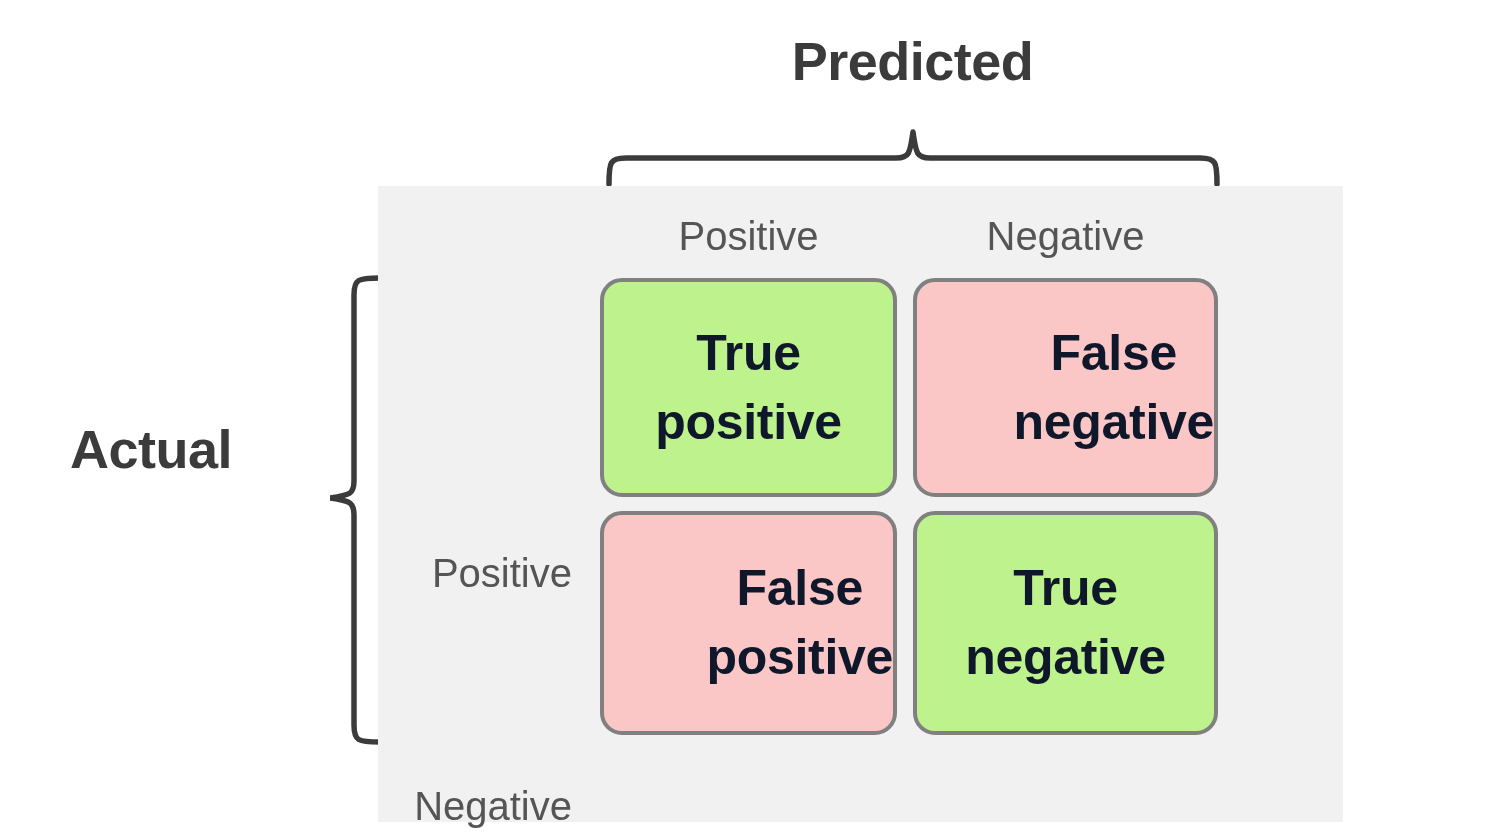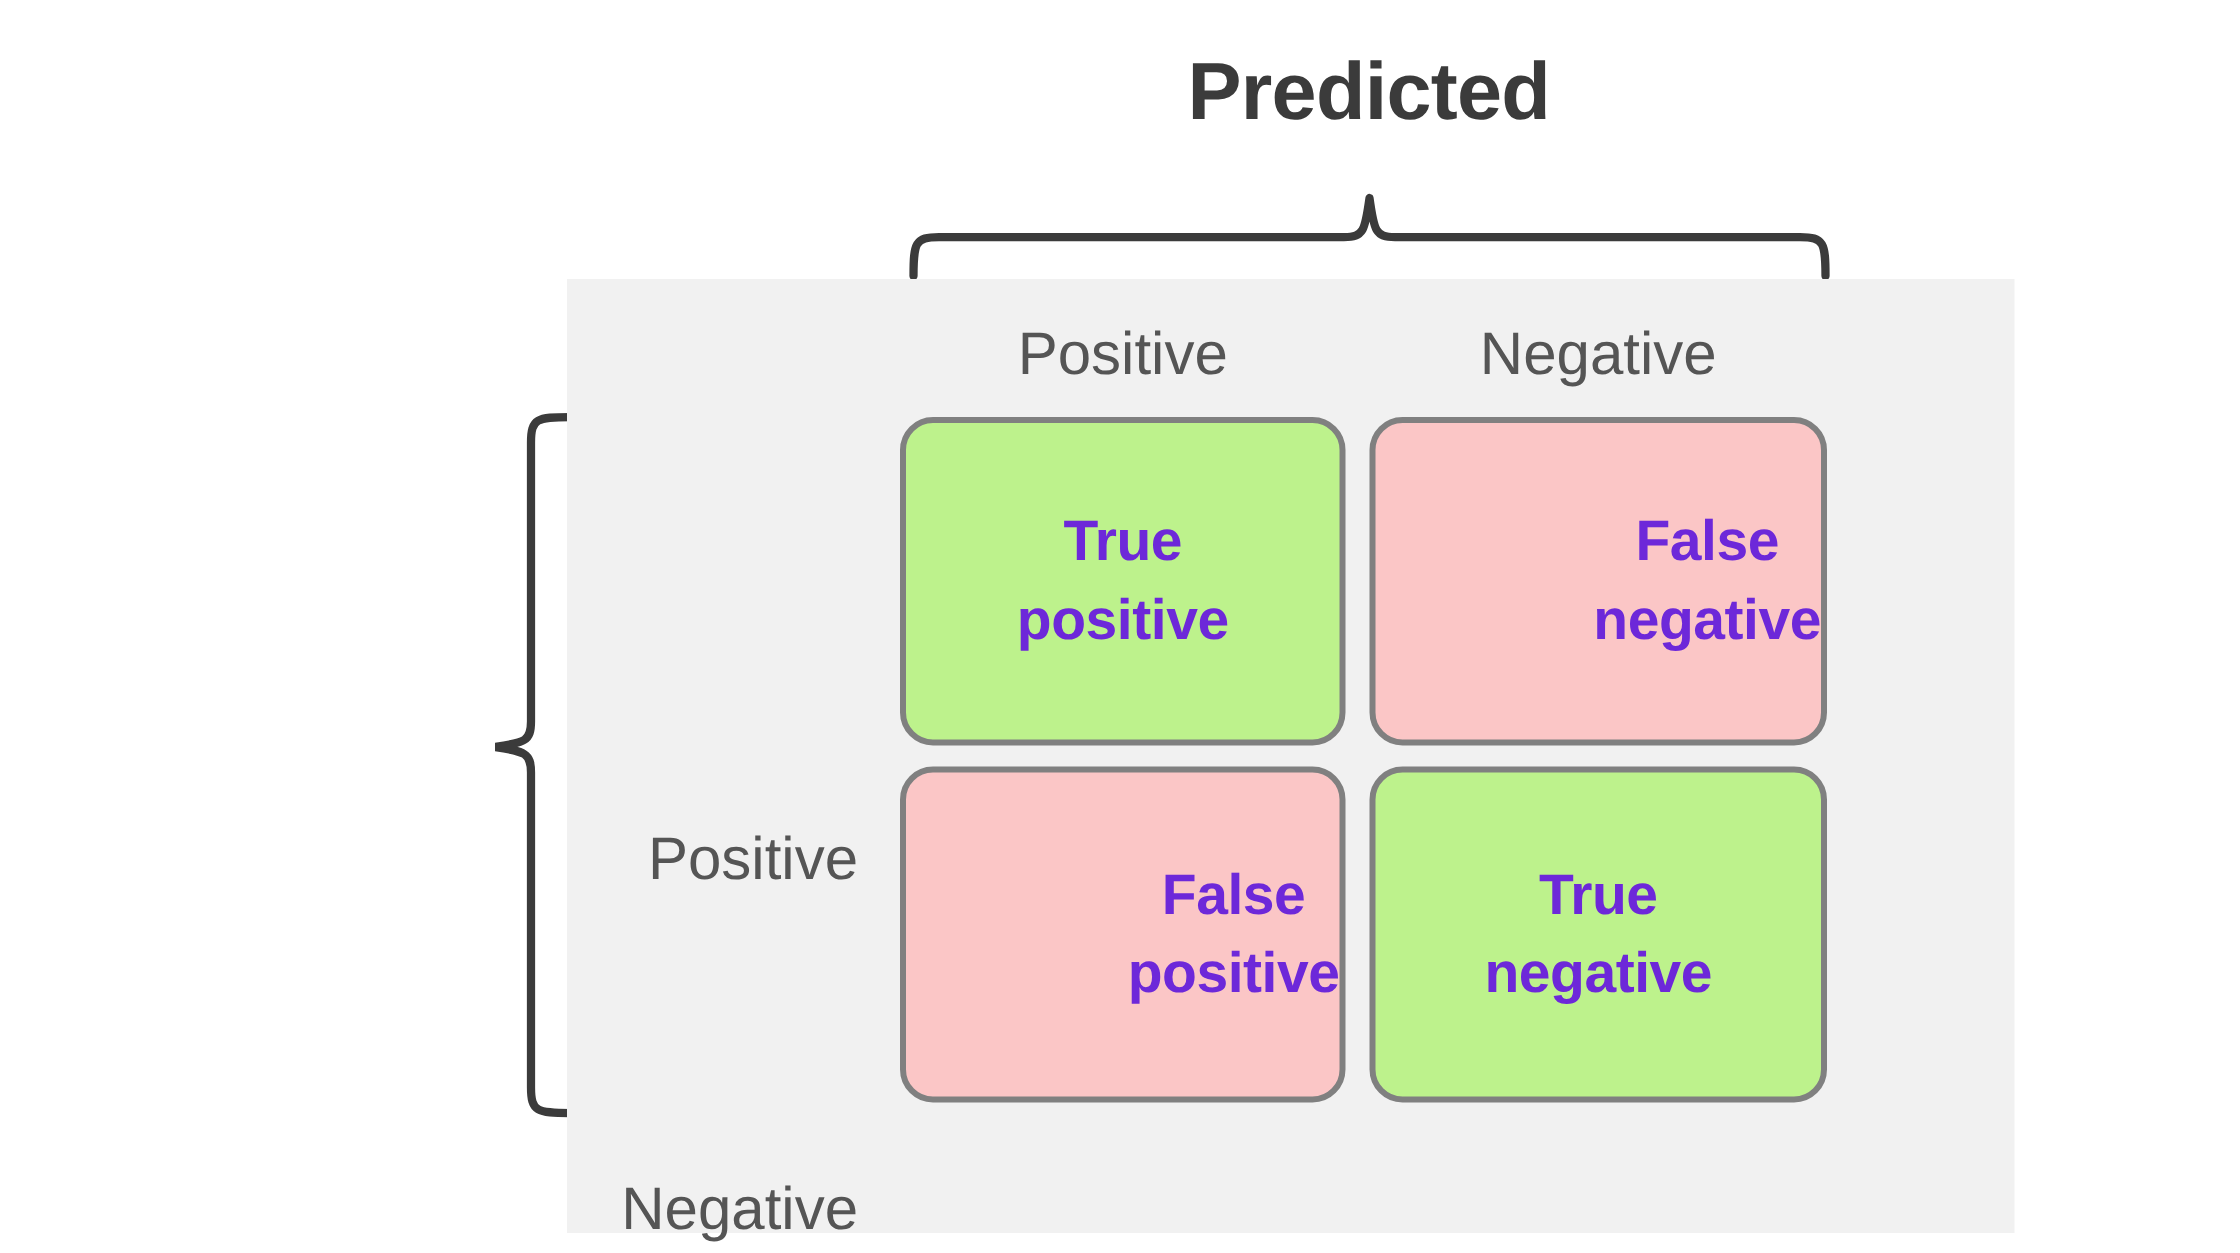--- a/index.html
+++ b/index.html
@@ -101,43 +101,44 @@
   .cell {
     position: absolute;
     box-sizing: border-box;
     border: 4px solid #808080;
     border-radius: 22px;
     display: flex;
     align-items: center;
     justify-content: center;
   }
   .cell-label {
-    font-size: 38px;
+    font-size: 50px;
     font-weight: bold;
-    color: #6d28d9;
+    color: #0f172a;
     text-align: center;
     line-height: 1.38;
     white-space: pre-line;
     letter-spacing: -0.3px;
   }
   .cell.green { background: #bdf28c; }
   .cell.pink  { background: #fbc6c6; justify-content: flex-end; }
 
   #cell-true-positive  { left: 222px; top: 92px;  width: 297px; height: 219px; }
   #cell-false-negative { left: 535px; top: 92px;  width: 305px; height: 219px; }
   #cell-false-positive { left: 222px; top: 325px; width: 297px; height: 224px; }
   #cell-true-negative  { left: 535px; top: 325px; width: 305px; height: 224px; }
 </style>
 </head>
 <body>
 
 <div class="stage">
 
   <div class="axis-title" id="predicted-title">Predicted</div>
 
+  <div class="axis-title" id="actual-title">Actual</div>
 
   <div class="brace" id="brace-top">
     <svg width="640" height="60" viewBox="0 0 640 60" fill="none" xmlns="http://www.w3.org/2000/svg">
       <path d="M13 58 C13 36, 14 32, 30 32 L300 32 C313 32, 314 28, 317 6 C320 28, 321 32, 334 32 L604 32 C620 32, 621 36, 621 58" stroke="#3b3b3b" stroke-width="5.5" stroke-linecap="round" stroke-linejoin="round" fill="none"></path>
     </svg>
   </div>
 
   <div class="brace" id="brace-left">
     <svg width="60" height="490" viewBox="0 0 60 490" fill="none" xmlns="http://www.w3.org/2000/svg">
       <path d="M50 12 C28 12, 24 13, 24 29 L24 215 C24 228, 20 229, 0 232 C20 235, 24 236, 24 249 L24 459 C24 475, 28 476, 50 476" stroke="#3b3b3b" stroke-width="5.5" stroke-linecap="round" stroke-linejoin="round" fill="none"></path>

